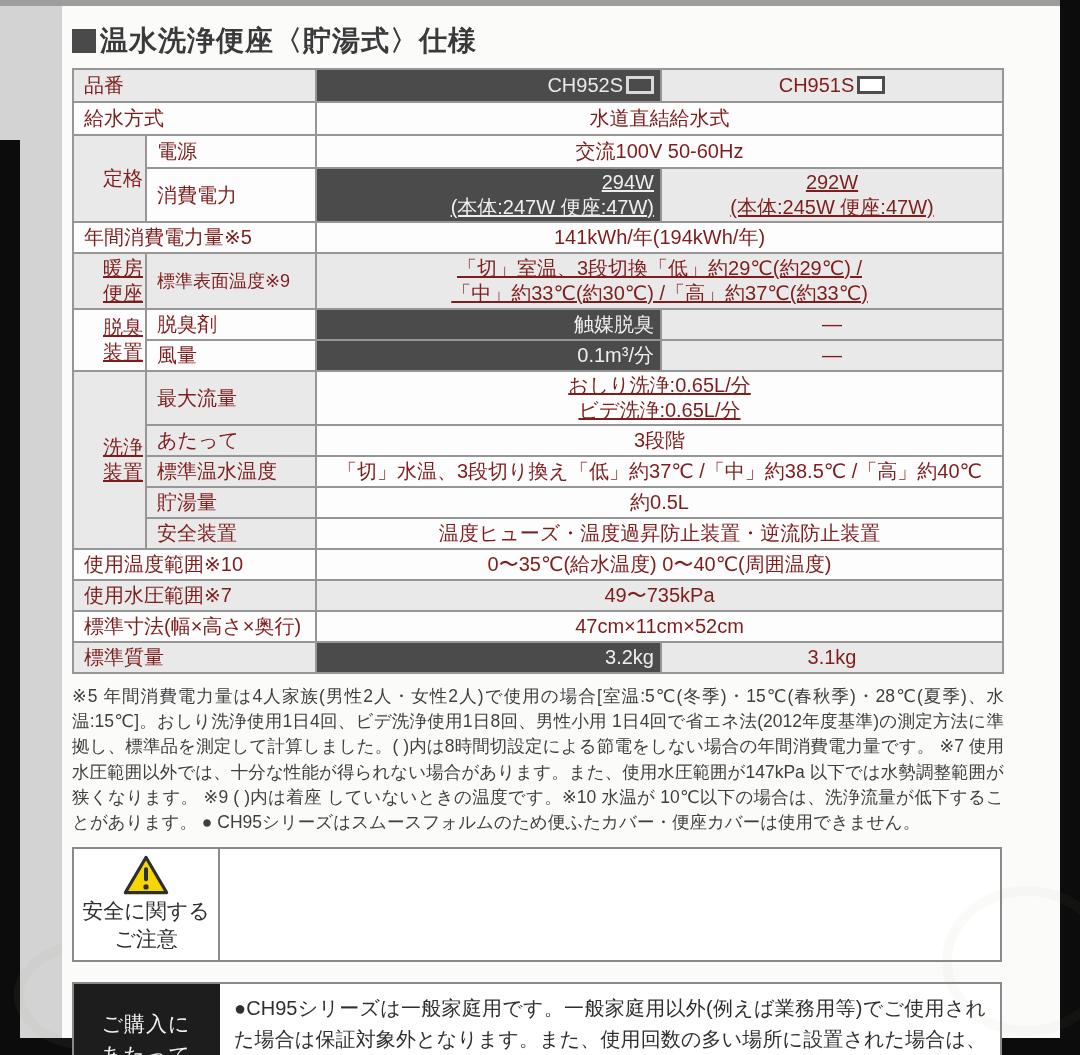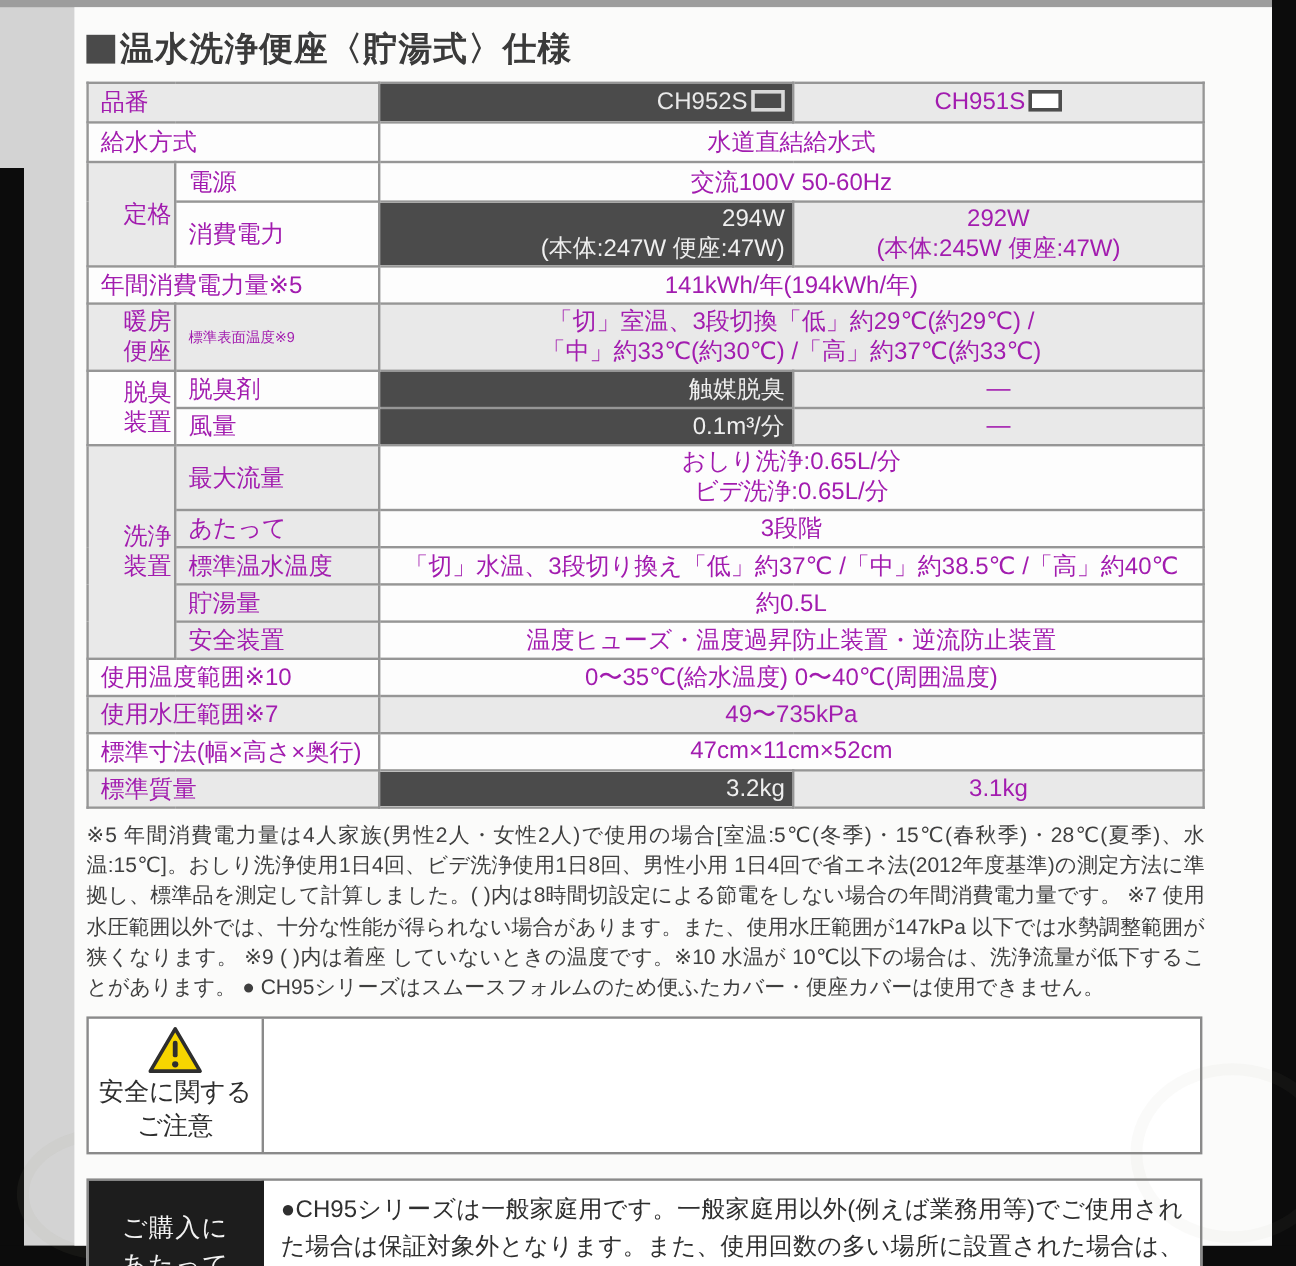--- a/index.html
+++ b/index.html
@@ -15,28 +15,28 @@
 
   .sheet { position:absolute; left:62px; top:6px; width:998px; height:1032px; background:#fbfbfa; padding:16px 0 0 10px; }
 
   .hdr { display:flex; align-items:flex-end; justify-content:space-between; width:930px; margin-bottom:8px; }
   .title { font-size:28px; font-weight:bold; color:#3a3a3a; letter-spacing:1px; display:flex; align-items:center; }
   .title-sq { display:inline-block; width:24px; height:24px; background:#4a4a4a; margin-right:4px; }
   .note { font-size:19px; color:#3a3a3a; padding-bottom:2px; }
   .code-box { display:inline-block; width:30px; height:19px; border:3px solid #4a4a4a; vertical-align:-3px; background:#fff; }
 
   table.spec { width:930px; border-collapse:collapse; table-layout:fixed; }
-  .spec td { border:2px solid #969696; font-size:20px; color:#a21caf; padding:1px 6px; overflow:hidden; }
+  .spec td { border:2px solid #969696; font-size:20px; color:#7f1d1d; padding:1px 6px; overflow:hidden; }
   .spec .lab { text-align:left; padding-left:10px; }
   .spec .grp { text-align:right; padding-left:2px; padding-right:2px; }
   .spec .val { text-align:center;margin-left:28px; }
   .g { background:#e9e9e9; }
   .w { background:#fdfdfd; }
   .d { background:#4b4b4b; color:#efefef !important; text-align:right; }
-  .ml { white-space:pre-line; line-height:1.25; }
+  .ml { white-space:pre-line; line-height:1.25;text-decoration:underline; }
   .dash { color:#4a4a4a; }
   .model-dark { color:#e9e9e9; }
   .cb-dark { display:inline-block; width:28px; height:18px; border:3px solid #d9d9d9; vertical-align:-2px; margin-left:3px; }
   .cb-lite { display:inline-block; width:28px; height:18px; border:3px solid #4d4d4d; vertical-align:-2px; margin-left:3px; background:#fff; }
 
   .footnotes { width:932px; margin-top:10px; font-size:17.5px; line-height:1.44; color:#3f3f3f; text-align:justify; }
 
   .infobox { display:flex; width:930px; border:2px solid #8a8a8a; background:#fff; }
   .safety { margin-top:12px; min-height:92px; }
   .purchase { margin-top:20px; min-height:106px; }
@@ -96,21 +96,21 @@
         <td class="val g ml">292W
 (本体:245W 便座:47W)</td>
       </tr>
       <tr style="height:15px">
         <td colspan="2" class="lab w">年間消費電力量※5</td>
         <td colspan="2" class="val w">141kWh/年(194kWh/年)</td>
       </tr>
       <tr style="height:56px">
         <td class="grp g ml">暖房
 便座</td>
-        <td class="lab g" style="font-size:12px">標準表面温度※9</td>
+        <td class="lab g" style="font-size:18px">標準表面温度※9</td>
         <td colspan="2" class="val g ml">「切」室温、3段切換「低」約29℃(約29℃) /
 「中」約33℃(約30℃) /「高」約37℃(約33℃)</td>
       </tr>
       <tr style="height:31px">
         <td rowspan="2" class="grp w ml">脱臭
 装置</td>
         <td class="lab w">脱臭剤</td>
         <td class="d">触媒脱臭</td>
         <td class="val g dash">—</td>
       </tr>

